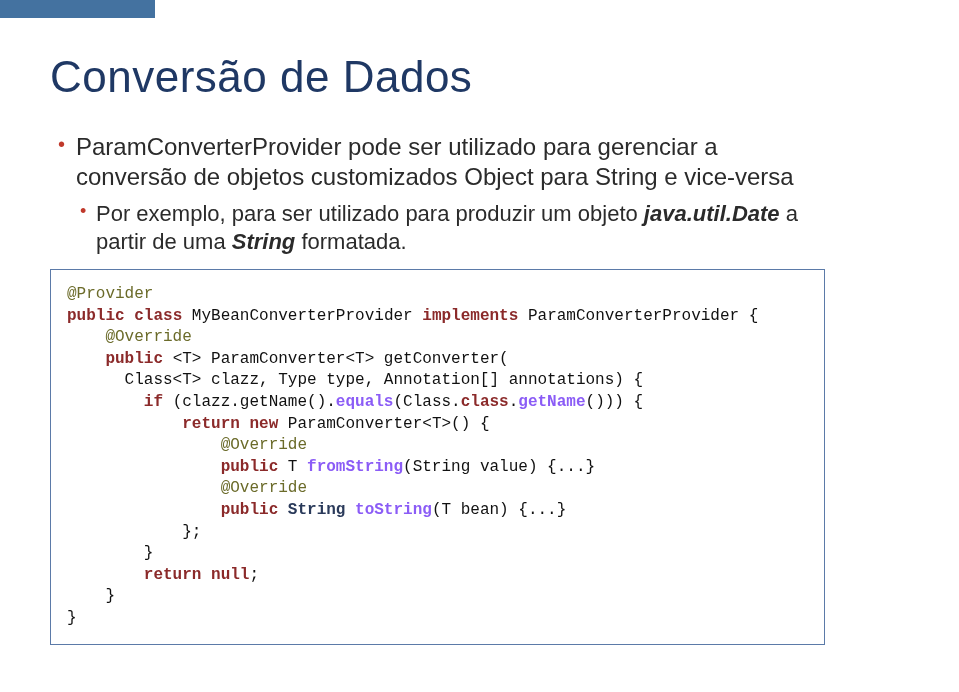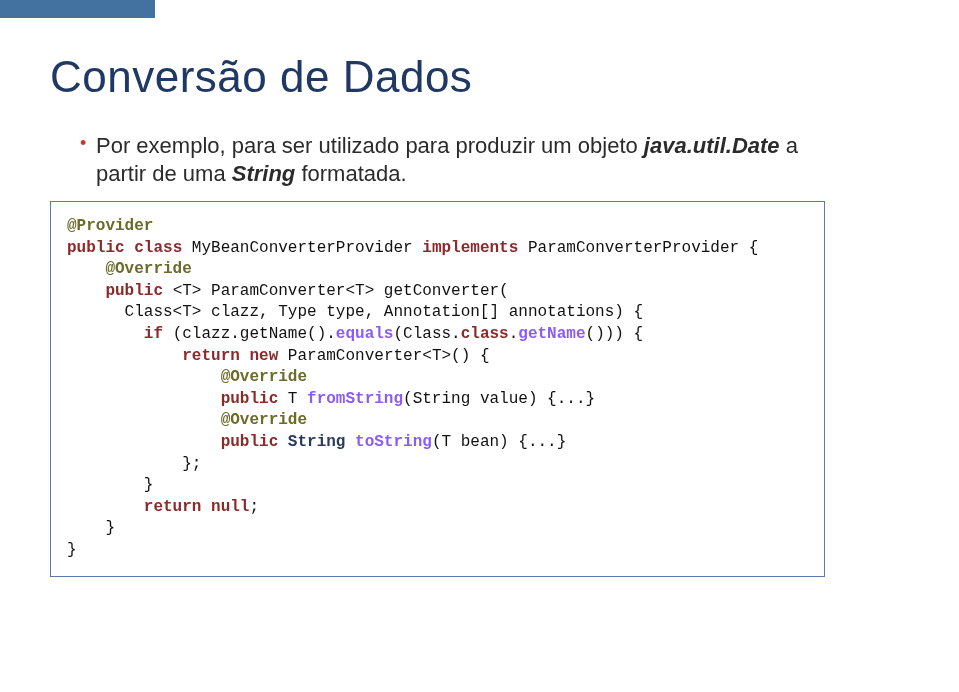--- a/index.html
+++ b/index.html
@@ -10,30 +10,31 @@
   .bullets { margin-left: 6px; }
   .b1 { position: relative; padding-left: 20px; font-size: 24px; color: #2b2b2b; line-height: 1.25; margin-bottom: 8px; }
   .b1::before { content: "•"; position: absolute; left: 2px; top: 0; color: #c0392b; font-size: 20px; }
   .b2 { position: relative; padding-left: 40px; font-size: 22px; color: #2b2b2b; line-height: 1.25; margin-bottom: 14px; }
   .b2::before { content: "•"; position: absolute; left: 24px; top: 0; color: #c0392b; font-size: 18px; }
   .bold { font-weight: 700; font-style: italic; }
   .code-box { border: 1px solid #5b7aa8; padding: 14px 16px; font-family: "Courier New", Courier, monospace; font-size: 16px; line-height: 1.35; white-space: pre; color: #111; margin-top: 6px; }
   .kw-red   { color: #8b2a2a; font-weight: 700; }
   .kw-blue  { color: #2a3a5a; font-weight: 700; }
   .kw-green { color: #8b5cf6; font-weight: 700; }
-  .kw-olive { color: #6b6b2a; font-weight: 700; }
+  .kw-olive { color: #6b6b2a; font-weight: 400; }
 </style>
 </head>
 <body>
 <div class="page">
   <div class="accent-bar"></div>
 
   <h1 class="title">Conversão de Dados</h1>
 
   <div class="bullets">
+    <div class="b1">ParamConverterProvider pode ser utilizado para gerenciar a conversão de objetos customizados Object para String e vice-versa</div>
     <div class="b2">
       <span>Por exemplo, para ser utilizado para produzir um objeto </span><span class="bold">java.util.Date</span><span> a partir de uma </span><span class="bold">String</span><span> formatada.</span>
     </div>
   </div>
 
   <div class="code-box"><span class="kw-olive">@Provider</span>
 <span class="kw-red">public</span> <span class="kw-red">class</span> <span>MyBeanConverterProvider</span> <span class="kw-red">implements</span> <span>ParamConverterProvider {</span>
     <span class="kw-olive">@Override</span>
     <span class="kw-red">public</span> <span>&lt;T&gt; ParamConverter&lt;T&gt; getConverter(</span>
       <span>Class&lt;T&gt; clazz, Type type, Annotation[] annotations) {</span>

